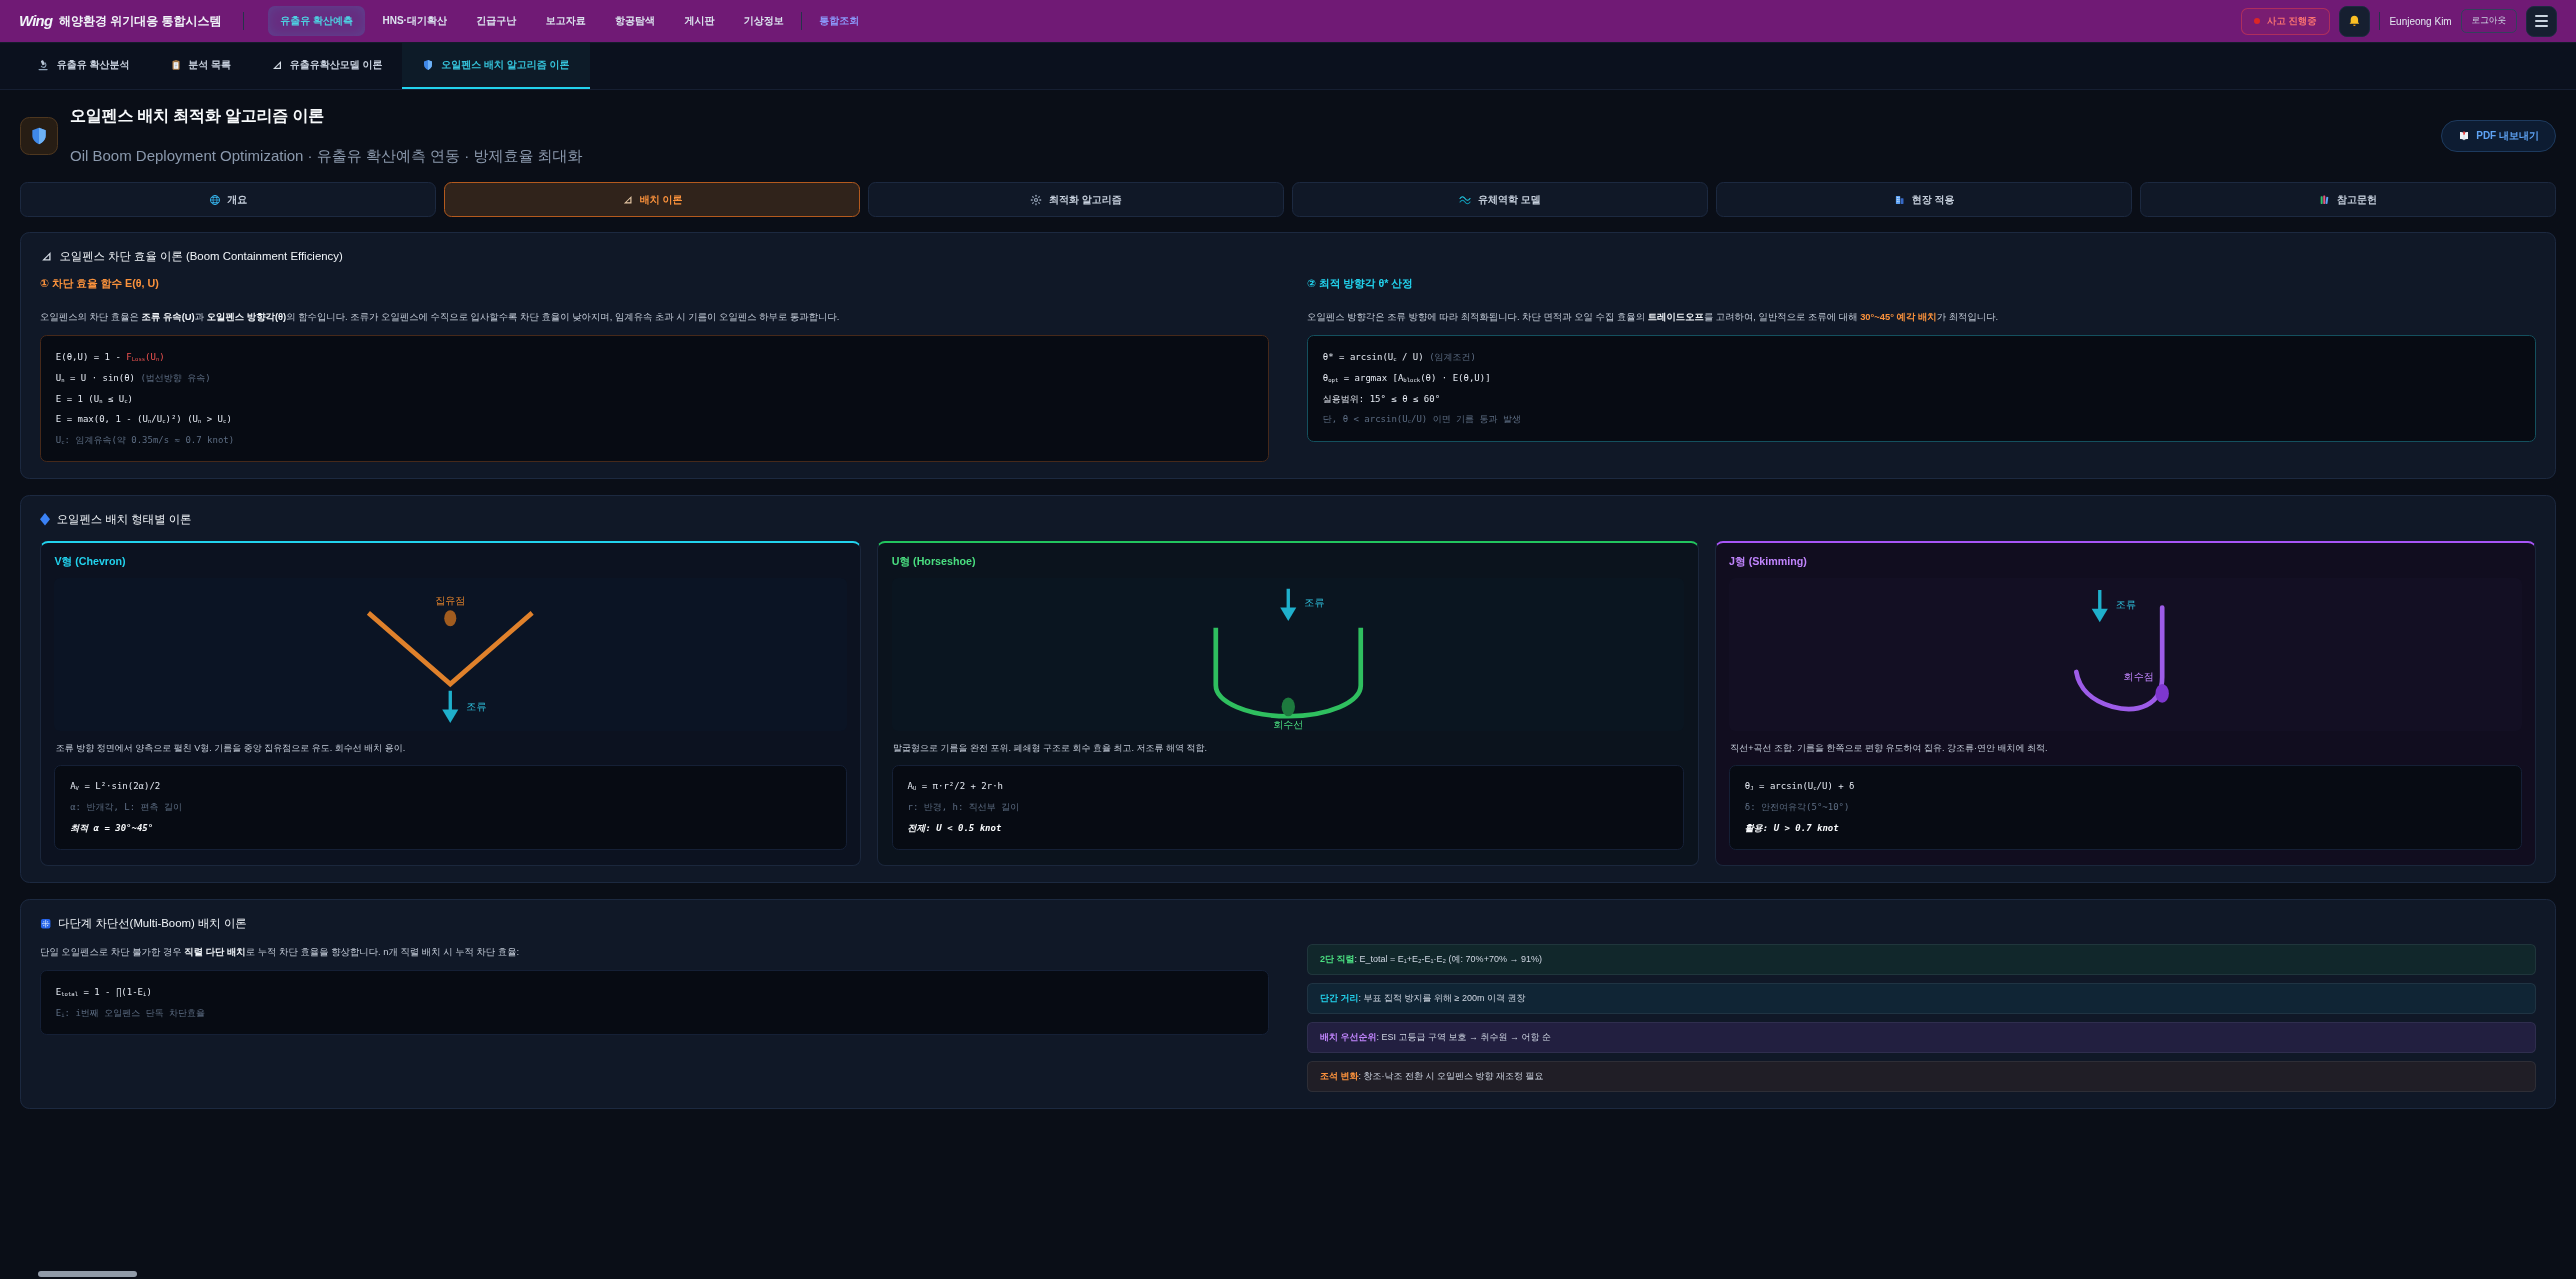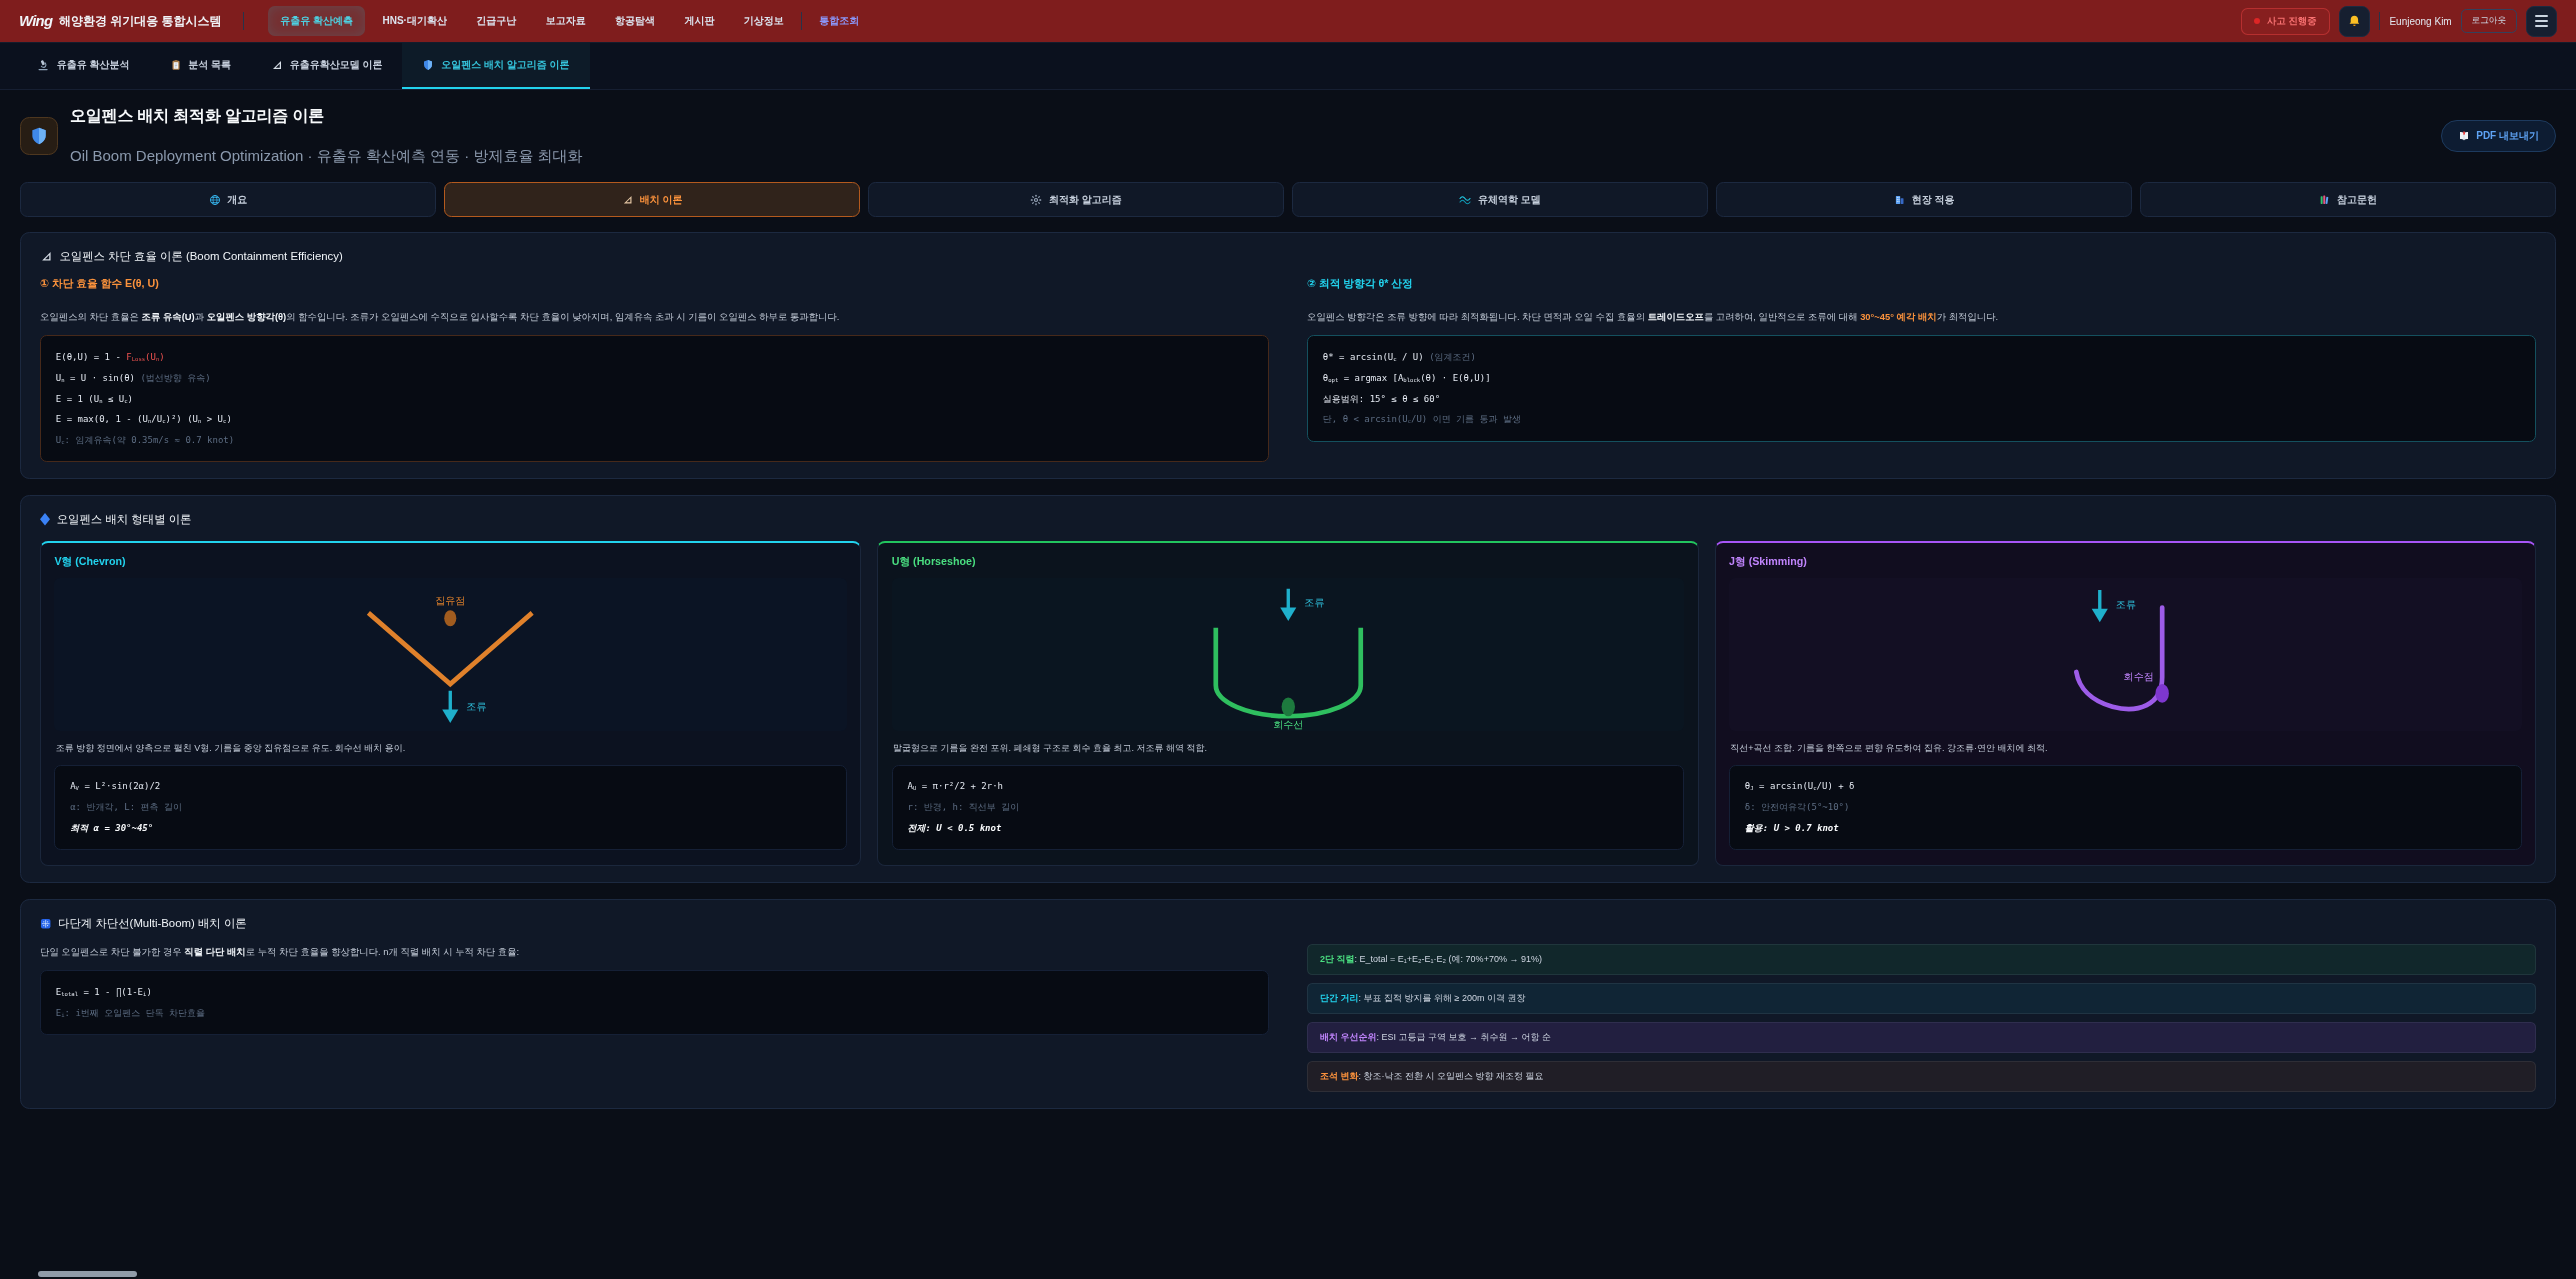--- a/index.html
+++ b/index.html
@@ -8,21 +8,21 @@
     background:#0a0e17;
     color:#e2e8f0;
     font-family:"Liberation Sans","DejaVu Sans",sans-serif;
     overflow:hidden;
     position:relative;
   }
   svg { display:block; }
 
   
   .top-header{
-    height:43px; background:#7f1d1d; border-bottom:0.7px solid #141c2c;
+    height:43px; background:#701a75; border-bottom:0.7px solid #141c2c;
     display:flex; align-items:center; padding:0 19px; gap:21px;
   }
   .brand-wrap{ display:flex; align-items:center; gap:6.7px; }
   .brand-mark{ font-size:14.8px; font-weight:bold; font-style:italic; color:#f1f5f9; letter-spacing:-0.7px;}
   .brand-title{ font-size:12px; font-weight:bold; color:#f1f5f9; }
   .v-divider{ width:0.7px; height:17.4px; background:#26334a; }
   .main-nav{ display:flex; align-items:center; gap:5.4px; margin-left:4px; flex:1; }
   .nav-item{
     font-size:10px; font-weight:bold; color:#dbe3ee; text-decoration:none;
     padding:8px 12px; border-radius:6.7px; white-space:nowrap; cursor:pointer;

